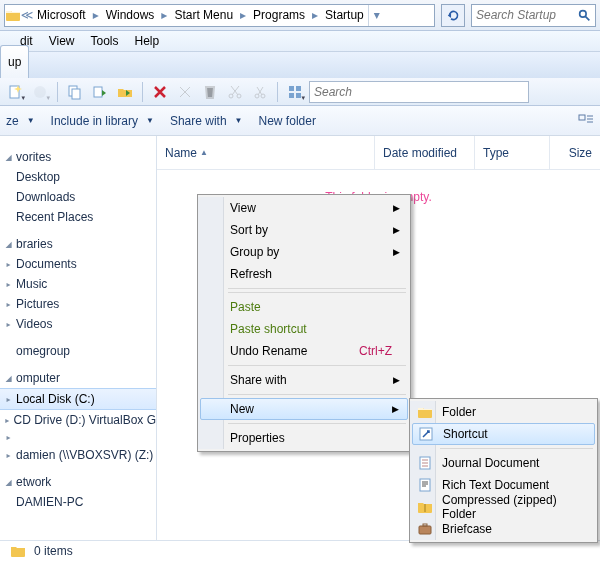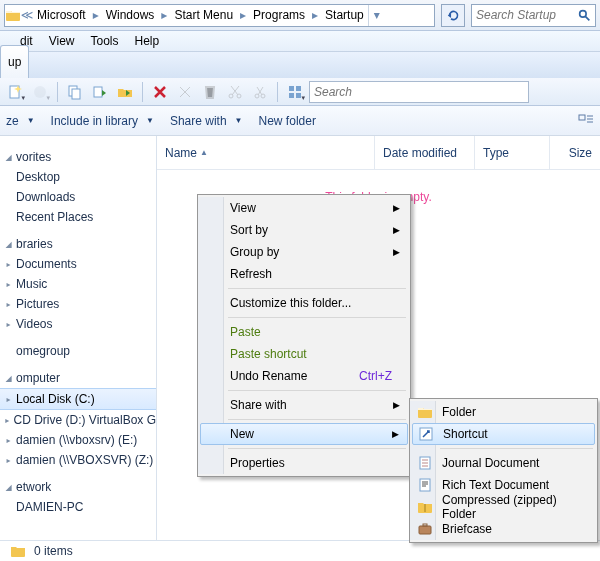--- a/index.html
+++ b/index.html
@@ -51,21 +51,21 @@
   .content { flex: 1; position: relative; }
   .cols { height: 34px; border-bottom: 1px solid #e3e9f1; display: flex; align-items: center; color: #20406f; font-size: 12px; }
   .col { padding: 0 8px; border-right: 1px solid #e3e9f1; height: 100%; display: flex; align-items: center; gap: 3px; }
   .col .sort { font-size: 8px; color: #5d7ba5; }
   .empty { text-align: center; color: #ec4899; margin-top: 20px; }
 
   
   .ctx { position: absolute; background: #f2f2f2; border: 1px solid #979797; box-shadow: 3px 3px 3px rgba(0,0,0,.25); padding: 2px; }
   .ctx-item { height: 22px; display: flex; align-items: center; position: relative; padding: 0 24px 0 30px; color: #000; }
   .ctx-item .arrow { position: absolute; right: 8px; font-size: 9px; color: #000; }
-  .ctx-item .shortcut { position: absolute; right: 16px; color: #6d28d9; }
+  .ctx-item .shortcut { position: absolute; right: 16px; color: #be185d; }
   .ctx-item.disabled { color: #4d7c0f; }
   .ctx-item.hov { background: linear-gradient(#eaf4ff,#cfe7ff); border: 1px solid #9cc3ec; border-radius: 2px; padding-left: 29px; padding-right: 23px; height: 22px; }
   .ctx-sep { height: 1px; background: #d7d7d7; margin: 3px 2px 3px 28px; }
   .ctx-gutter { position: absolute; left: 0; top: 2px; bottom: 2px; width: 26px; background: #ebeef3; border-right: 1px solid #d7dbe1; }
   .ctx .items { position: relative; }
 
   .ctx2 .ctx-item { padding-left: 30px; }
   .ctx-item .ico { position: absolute; left: 5px; width: 16px; height: 16px; display: flex; align-items: center; justify-content: center; }
 
   
@@ -282,21 +282,20 @@
     <div class="sb-item sel">
         <span class="sb-tri">▸</span>
         <span>Local Disk (C:)</span>
       </div>
     <div class="sb-item">
         <span class="sb-tri">▸</span>
         <span>CD Drive (D:) VirtualBox G</span>
       </div>
     <div class="sb-item">
         <span class="sb-tri">▸</span>
-        <span>damien (\\vboxsrv) (E:)</span>
       </div>
     <div class="sb-item">
         <span class="sb-tri">▸</span>
         <span>damien (\\VBOXSVR) (Z:)</span>
       </div>
 
     <div class="sb-item head">
         <span class="sb-tri">◢</span>
         <span>etwork</span>
       </div>
@@ -336,21 +335,20 @@
 </div>
 
 <div class="ctx" id="ctx1" style="left:197px; top:194px; width:214px;">
   <div class="ctx-gutter"></div>
   <div class="items" id="ctx1-items">
       <div class="ctx-item">View<span class="arrow">▶</span></div>
       <div class="ctx-item">Sort by<span class="arrow">▶</span></div>
       <div class="ctx-item">Group by<span class="arrow">▶</span></div>
       <div class="ctx-item">Refresh</div>
       <div class="ctx-sep"></div>
-      <div class="ctx-item">Customize this folder...</div>
       <div class="ctx-sep"></div>
       <div class="ctx-item disabled">Paste</div>
       <div class="ctx-item disabled">Paste shortcut</div>
       <div class="ctx-item">Undo Rename<span class="shortcut">Ctrl+Z</span></div>
       <div class="ctx-sep"></div>
       <div class="ctx-item">Share with<span class="arrow">▶</span></div>
       <div class="ctx-sep"></div>
       <div class="ctx-item hov">New<span class="arrow">▶</span></div>
       <div class="ctx-sep"></div>
       <div class="ctx-item">Properties</div>

